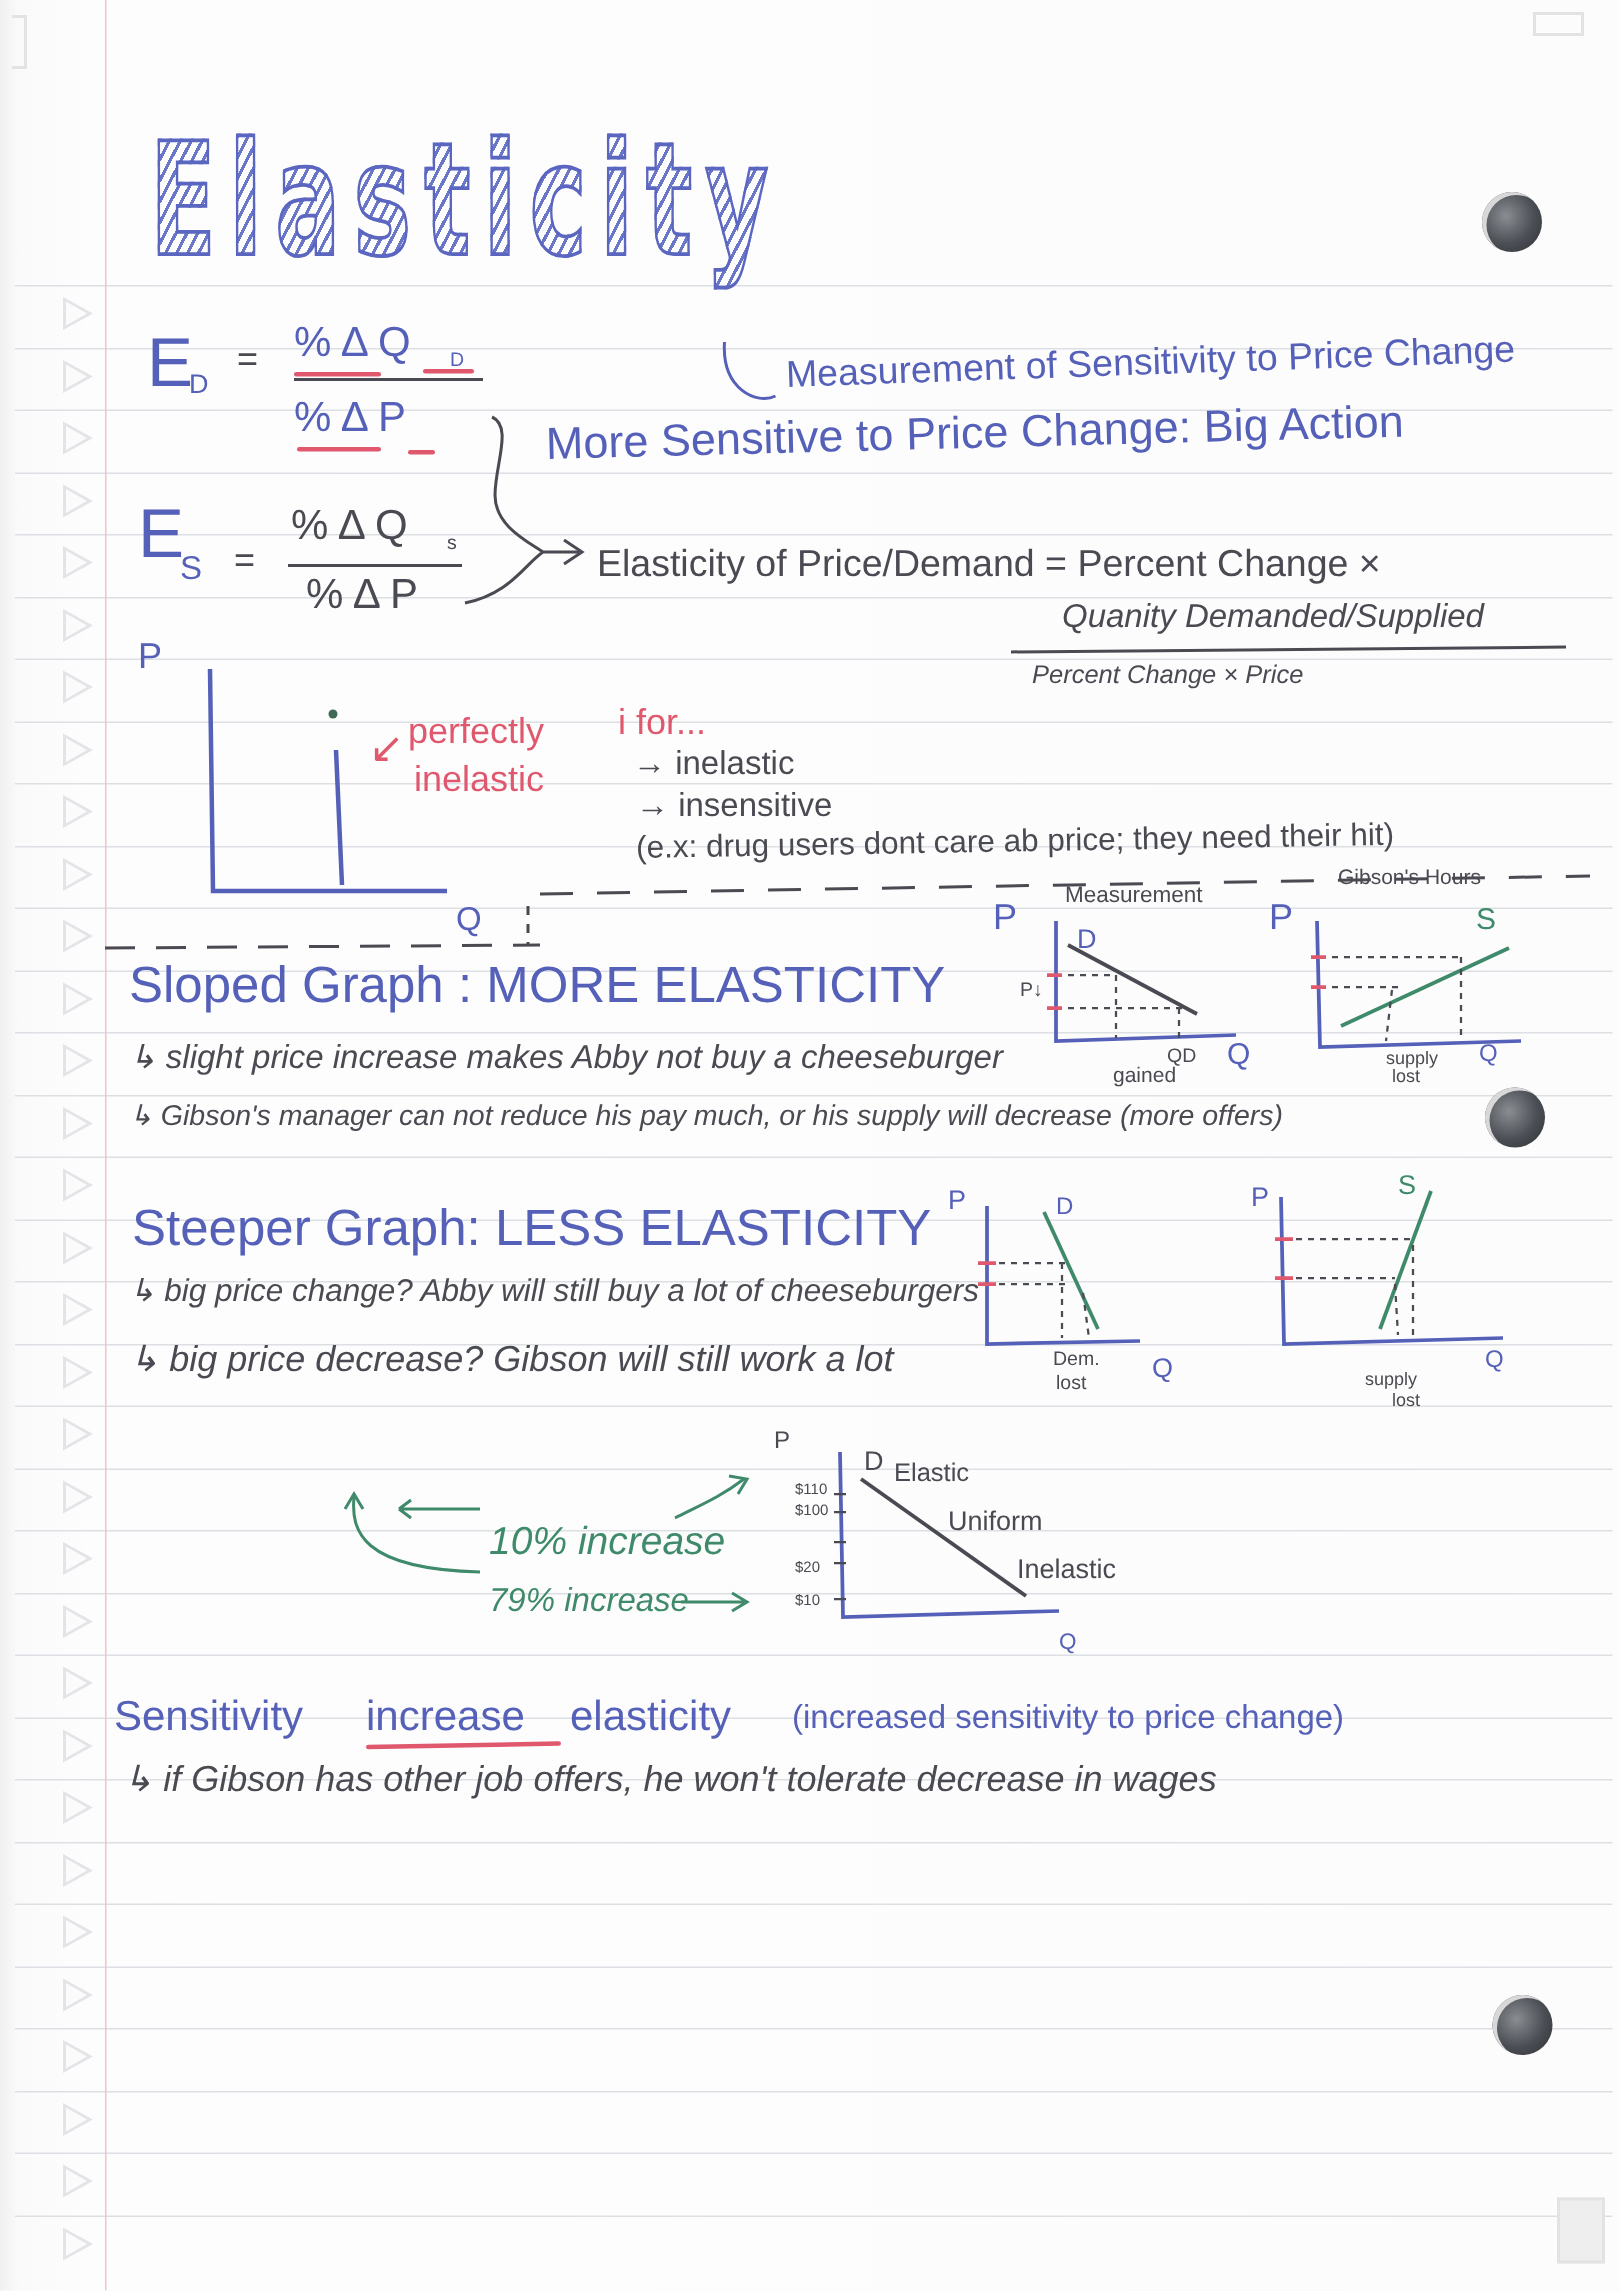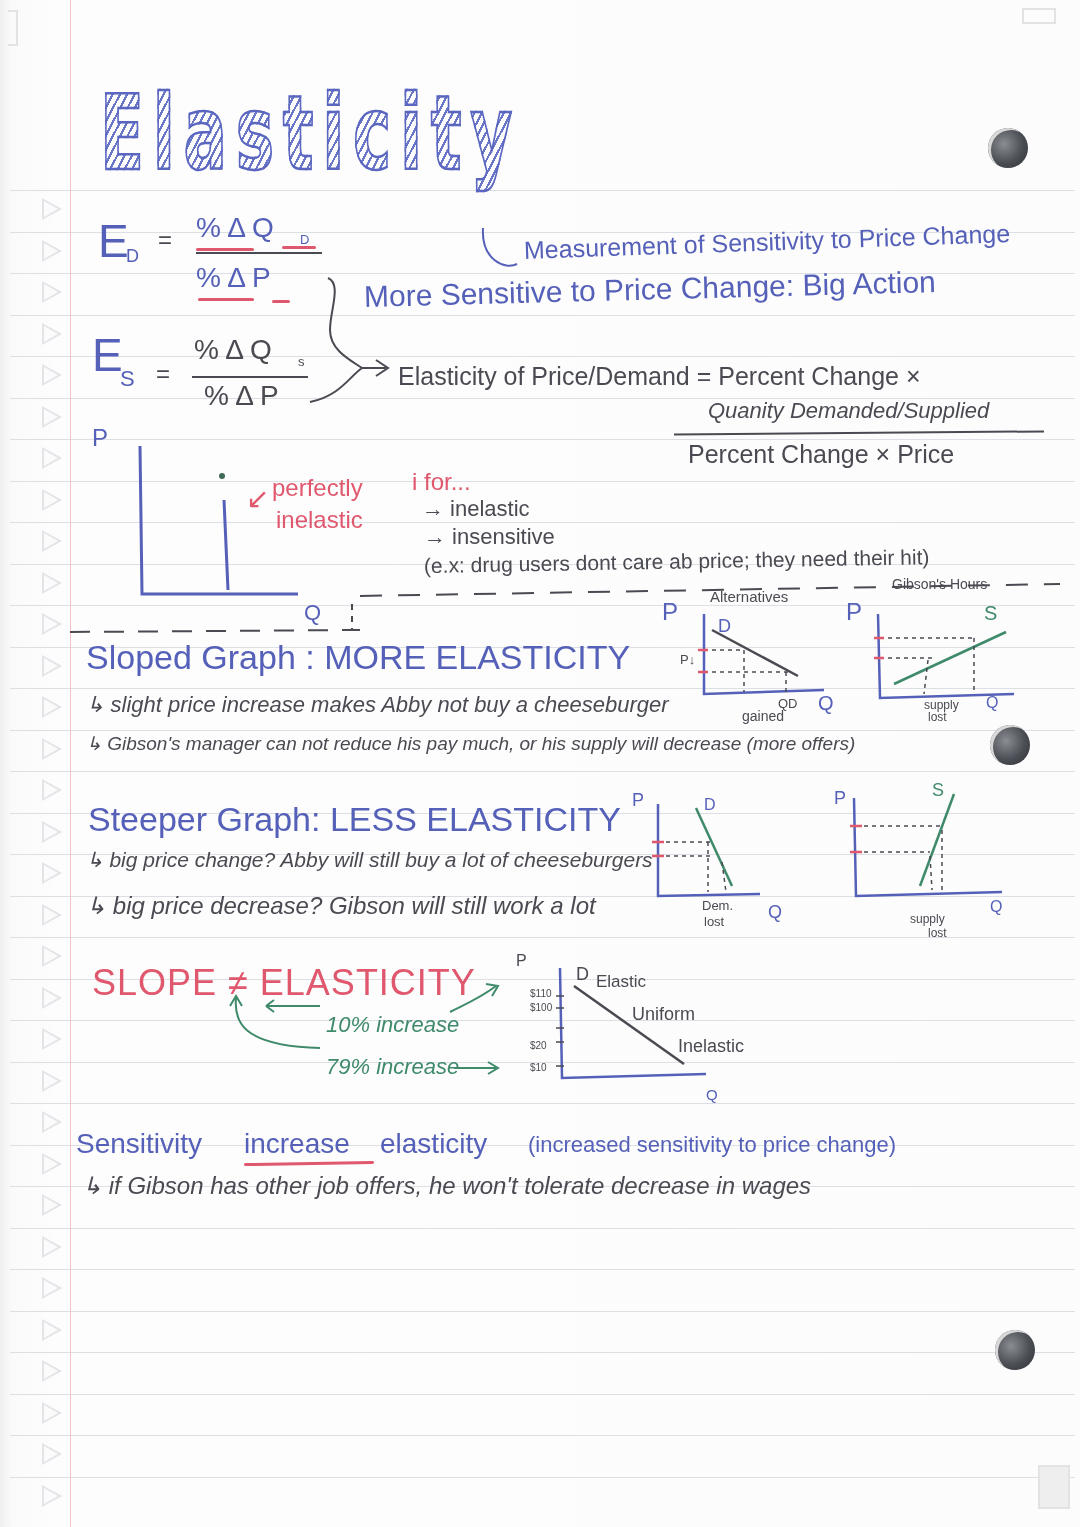--- a/index.html
+++ b/index.html
@@ -153,21 +153,21 @@
 
   <svg style="left:475px;top:220px;" width="60" height="60">
     <path d="M8 8 C6 40 30 50 42 44" stroke="#5560b8" stroke-width="2" fill="none"></path>
   </svg>
 
   <div class="t blue" style="left:524px;top:236px;font-size:25px;transform:rotate(-2deg);transform-origin:left;">Measurement of Sensitivity to Price Change</div>
   <div class="t blue" style="left:364px;top:280px;font-size:30px;transform:rotate(-1.5deg);transform-origin:left;">More Sensitive to Price Change: Big Action</div>
   <div class="t dark" style="left:398px;top:362px;font-size:25px;">Elasticity of Price/Demand = Percent Change ×</div>
   <div class="t dark" style="left:708px;top:398px;font-size:22px;font-style:italic;">Quanity Demanded/Supplied</div>
   <div class="frac-bar" style="left:674px;top:432px;width:370px;transform:rotate(-0.5deg);"></div>
-  <div class="t dark" style="left:688px;top:440px;font-size:25px;">Percent Change × Price</div>
+  <div class="t dark" style="left:688px;top:440px;font-size:17px;font-style:italic;">Percent Change × Price</div>
 
   <div>
     <div class="t blue" style="left:92px;top:424px;font-size:24px;">P</div>
     <svg style="left:130px;top:440px;" width="220" height="160">
       <path d="M10 6 L12 154 L168 154" stroke="#5560b8" stroke-width="3" fill="none"></path>
       <path d="M94 60 L98 150" stroke="#5560b8" stroke-width="3" fill="none"></path>
       <circle cx="92" cy="36" r="3" fill="#3f6a55"></circle>
     </svg>
     <div class="t blue" style="left:304px;top:600px;font-size:22px;">Q</div>
     <div class="t red" style="left:246px;top:482px;font-size:28px;">↙</div>
@@ -183,21 +183,21 @@
     <path d="M290 36 L990 24" stroke="#4a4a52" stroke-width="2" stroke-dasharray="22 16" fill="none"></path>
     <path d="M0 72 L290 70" stroke="#4a4a52" stroke-width="2" stroke-dasharray="20 14" fill="none"></path>
     <path d="M282 44 L282 70" stroke="#4a4a52" stroke-width="2" stroke-dasharray="6 6" fill="none"></path>
   </svg>
 
   <div class="t blue" style="left:86px;top:638px;font-size:34px;">Sloped Graph : MORE ELASTICITY</div>
   <div class="t dark" style="left:86px;top:692px;font-size:22px;font-style:italic;">↳ slight price increase makes Abby not buy a cheeseburger</div>
   <div class="t dark" style="left:86px;top:732px;font-size:19px;font-style:italic;">↳ Gibson's manager can not reduce his pay much, or his supply will decrease (more offers)</div>
 
   <div>
-    <div class="t dark" style="left:710px;top:588px;font-size:15px;">Alternatives</div>
+    <div class="t dark" style="left:710px;top:588px;font-size:15px;">Measurement</div>
     <div class="t blue" style="left:662px;top:598px;font-size:24px;">P</div>
     <div class="t blue" style="left:718px;top:616px;font-size:18px;">D</div>
     <div class="t dark" style="left:680px;top:652px;font-size:13px;">P↓</div>
     <svg style="left:700px;top:610px;" width="130" height="90">
       <path d="M4 4 L4 84 L124 80" stroke="#5560b8" stroke-width="2.5" fill="none"></path>
       <path d="M12 20 L98 66" stroke="#4a4a52" stroke-width="2.5" fill="none"></path>
       <path d="M4 40 L44 40 M4 62 L90 62 M44 40 L44 82 M86 62 L86 82" stroke="#4a4a52" stroke-width="1.5" stroke-dasharray="4 4" fill="none"></path>
       <path d="M-2 40 L8 40 M-2 62 L8 62" stroke="#e0586e" stroke-width="2.5"></path>
     </svg>
     <div class="t dark" style="left:746px;top:696px;font-size:13px;margin-left:32px;">QD</div>
@@ -245,30 +245,29 @@
       <path d="M4 8 L6 106 L152 102" stroke="#5560b8" stroke-width="2.5" fill="none"></path>
       <path d="M70 96 L104 4" stroke="#3f8a6a" stroke-width="2.5" fill="none"></path>
       <path d="M6 36 L90 36 M6 62 L80 62 M92 40 L92 100 M80 66 L82 100" stroke="#4a4a52" stroke-width="1.5" stroke-dasharray="4 4" fill="none"></path>
       <path d="M0 36 L12 36 M0 62 L12 62" stroke="#e0586e" stroke-width="2.5"></path>
     </svg>
     <div class="t dark" style="left:910px;top:912px;font-size:12px;">supply</div>
     <div class="t dark" style="left:928px;top:926px;font-size:12px;">lost</div>
     <div class="t blue" style="left:990px;top:898px;font-size:16px;">Q</div>
   </div>
 
-  <div class="t red" style="left:92px;top:962px;font-size:36px;letter-spacing:1px;">SLOPE ≠ ELASTICITY</div>
   <svg style="left:220px;top:990px;" width="290" height="90">
     <path d="M46 16 L100 16 M46 16 L54 10 M46 16 L54 22" stroke="#3f8a6a" stroke-width="2" fill="none"></path>
     <path d="M16 8 C14 30 20 56 100 58" stroke="#3f8a6a" stroke-width="2" fill="none"></path>
     <path d="M10 16 L16 6 L22 16" stroke="#3f8a6a" stroke-width="2" fill="none"></path>
     <path d="M230 22 C250 12 260 8 276 -4" stroke="#3f8a6a" stroke-width="2" fill="none"></path>
     <path d="M266 -6 L278 -4 L272 6" stroke="#3f8a6a" stroke-width="2" fill="none"></path>
     <path d="M234 78 L276 78 M268 72 L278 78 L268 84" stroke="#3f8a6a" stroke-width="2" fill="none"></path>
   </svg>
-  <div class="t green" style="left:326px;top:1012px;font-size:22px;font-style:italic;text-align:right;">10% increase</div>
+  <div class="t green" style="left:326px;top:1012px;font-size:26px;font-style:italic;text-align:right;">10% increase</div>
   <div class="t green" style="left:326px;top:1054px;font-size:22px;font-style:italic;">79% increase</div>
 
   <div>
     <div class="t dark" style="left:516px;top:952px;font-size:16px;">P</div>
     <div class="t dark" style="left:530px;top:988px;font-size:10px;">$110</div>
     <div class="t dark" style="left:530px;top:1002px;font-size:10px;">$100</div>
     <div class="t dark" style="left:530px;top:1040px;font-size:10px;">$20</div>
     <div class="t dark" style="left:530px;top:1062px;font-size:10px;">$10</div>
     <svg style="left:556px;top:964px;" width="160" height="120">
       <path d="M4 4 L6 114 L150 110" stroke="#5560b8" stroke-width="2.5" fill="none"></path>

